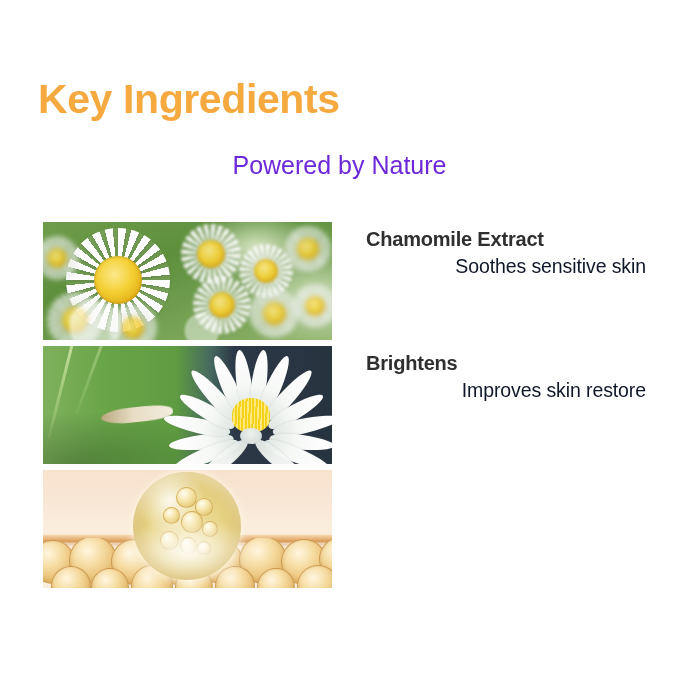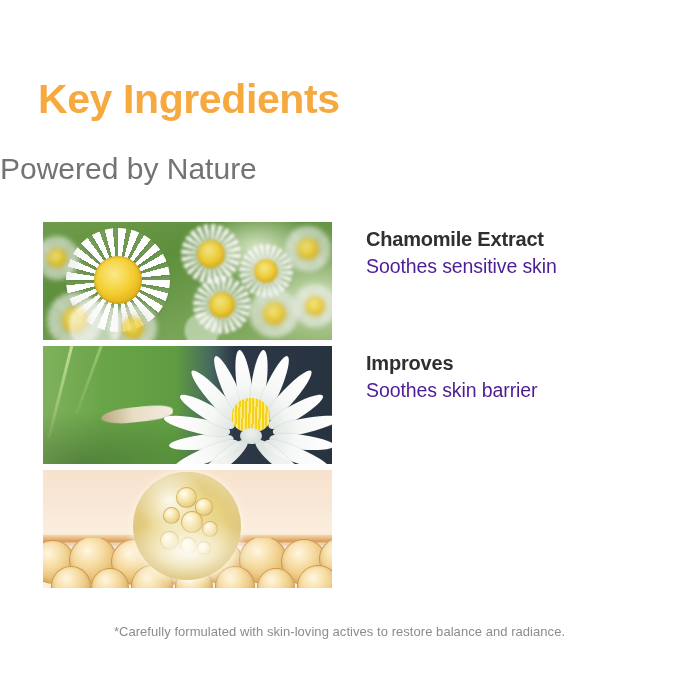--- a/index.html
+++ b/index.html
@@ -31,24 +31,24 @@
     letter-spacing: -0.4px;
     color: #F5A93F;
     line-height: 1.05;
     margin-left: 38px;
   }
 
   .subtitle {
     position: absolute;
     left: 0; right: 0;
     top: 152px;
-    text-align: left;
-    font-size: 30px;
+    text-align: center;
+    font-size: 25px;
     font-weight: normal;
-    color: #737373;
+    color: #6d28d9;
     line-height: 1.1;
   }
 
   
   .rows {
     position: absolute;
     left: 43px;
     top: 222px;
     width: 594px;
   }
@@ -82,24 +82,25 @@
     font-weight: bold;
     color: #2F2F2F;
     line-height: 1.35;
     letter-spacing: -0.2px;
     white-space: nowrap;
   }
 
   .ing-line {
     font-size: 19.5px;
     font-weight: normal;
-    color: #4c1d95;
+    color: #0f172a;
     line-height: 1.38;
     letter-spacing: -0.1px;
     white-space: nowrap;
+    text-align: right;
   }
 
   
   .footer {
     position: absolute;
     left: 0; right: 0;
     top: 624px;
     text-align: center;
     font-size: 13px;
     color: #8C8C8C;
@@ -376,22 +377,22 @@
           <div class="pet" style="transform:rotate(96deg) translateY(-18px) scaleY(1.25);"></div>
           <div class="pet" style="transform:rotate(112deg) translateY(-14px) scaleY(1.35);"></div>
           <div class="pet" style="transform:rotate(-112deg) translateY(-14px) scaleY(1.35);"></div>
           <div class="pet" style="transform:rotate(130deg) translateY(-6px) scaleY(1.4); opacity:.97;"></div>
           <div class="pet" style="transform:rotate(-130deg) translateY(-6px) scaleY(1.4); opacity:.97;"></div>
           <div class="stamen"></div>
           <div class="core"></div>
         </div>
       </div>
       <div class="copy">
-        <div class="ing-name">Improves</div>
-        <div class="ing-line">Soothes skin barrier</div>
+        <div class="ing-name">Brightens</div>
+        <div class="ing-line">Improves skin restore</div>
       </div>
     </div>
 
     <div class="row">
       <div class="thumb">
         <div class="serum-bg"></div>
         <div class="skin-line"></div>
         <div class="cells">
           <div class="cell" style="left:-12px; top:2px; width:44px; height:44px;"></div>
           <div class="cell" style="left:26px;  top:-2px; width:48px; height:48px;"></div>
@@ -418,15 +419,14 @@
           <div class="bub" style="left:25%; top:54%; width:19px; height:19px;"></div>
           <div class="bub" style="left:44%; top:60%; width:17px; height:17px;"></div>
           <div class="bub" style="left:60%; top:64%; width:14px; height:14px;"></div>
         </div>
         <div class="glow"></div>
       </div>
     </div>
 
   </div>
 
-  <div class="footer">*Carefully formulated with skin-loving actives to restore balance and radiance.</div>
 
 </div>
 
 </body></html>

